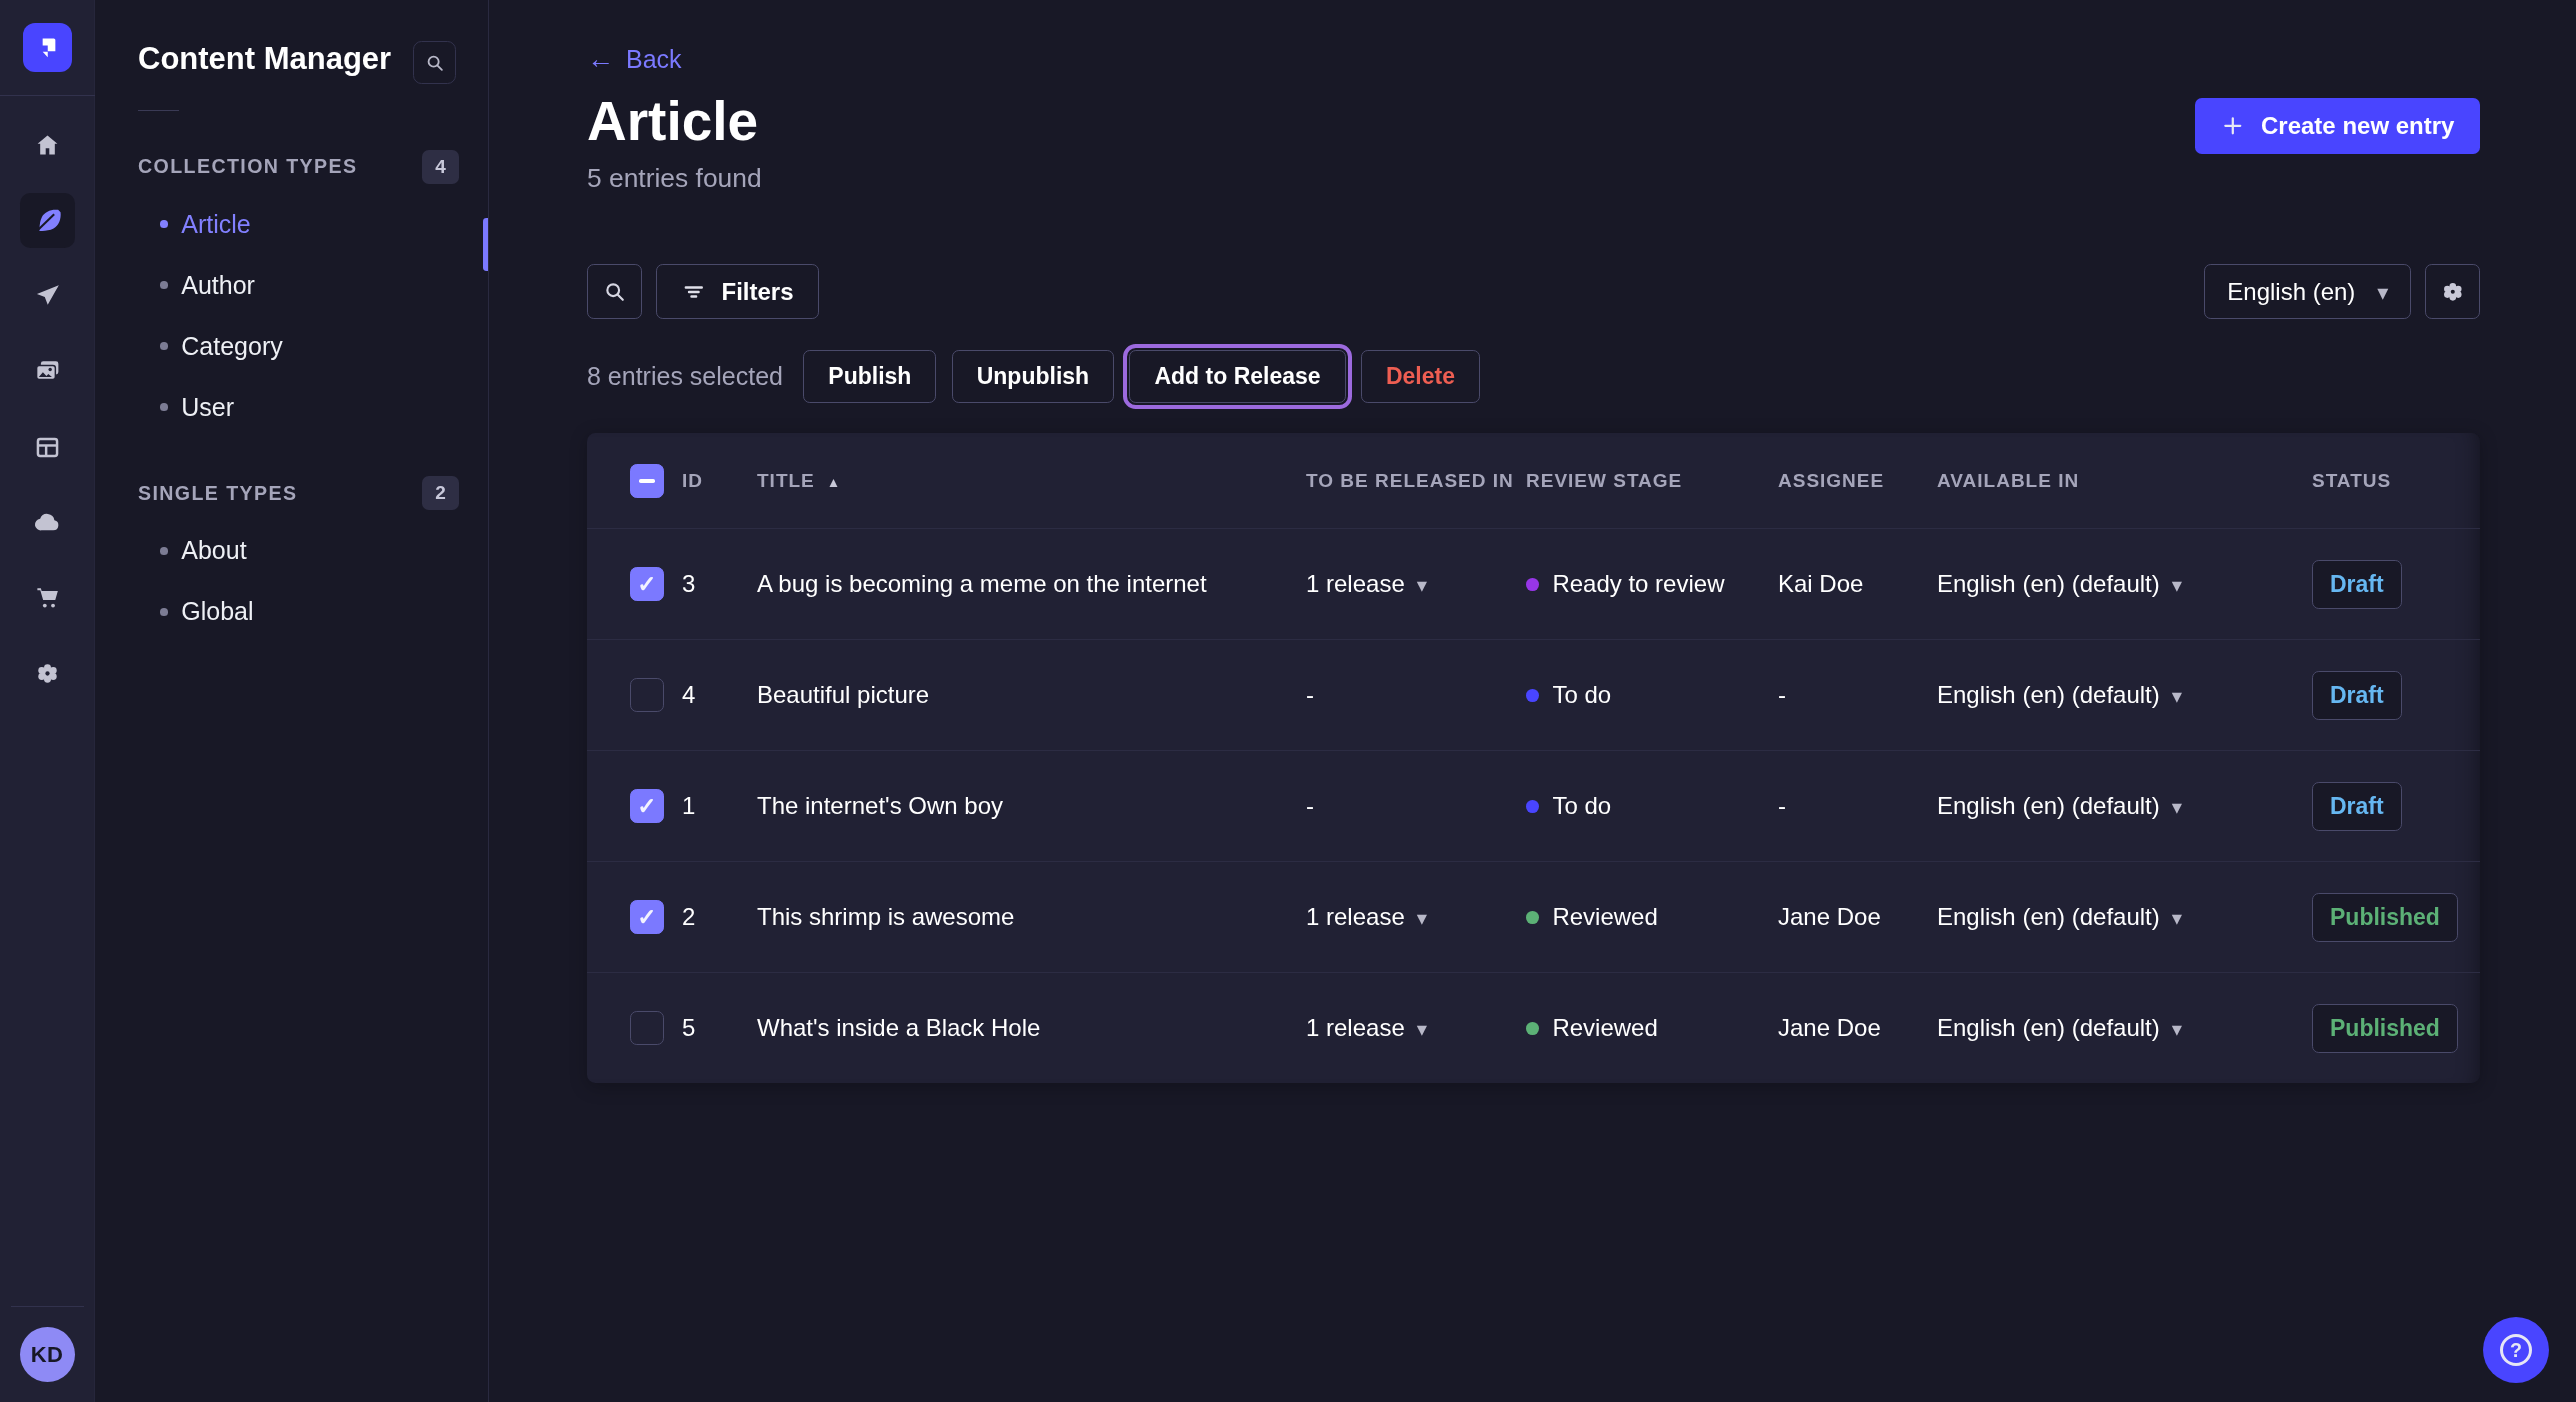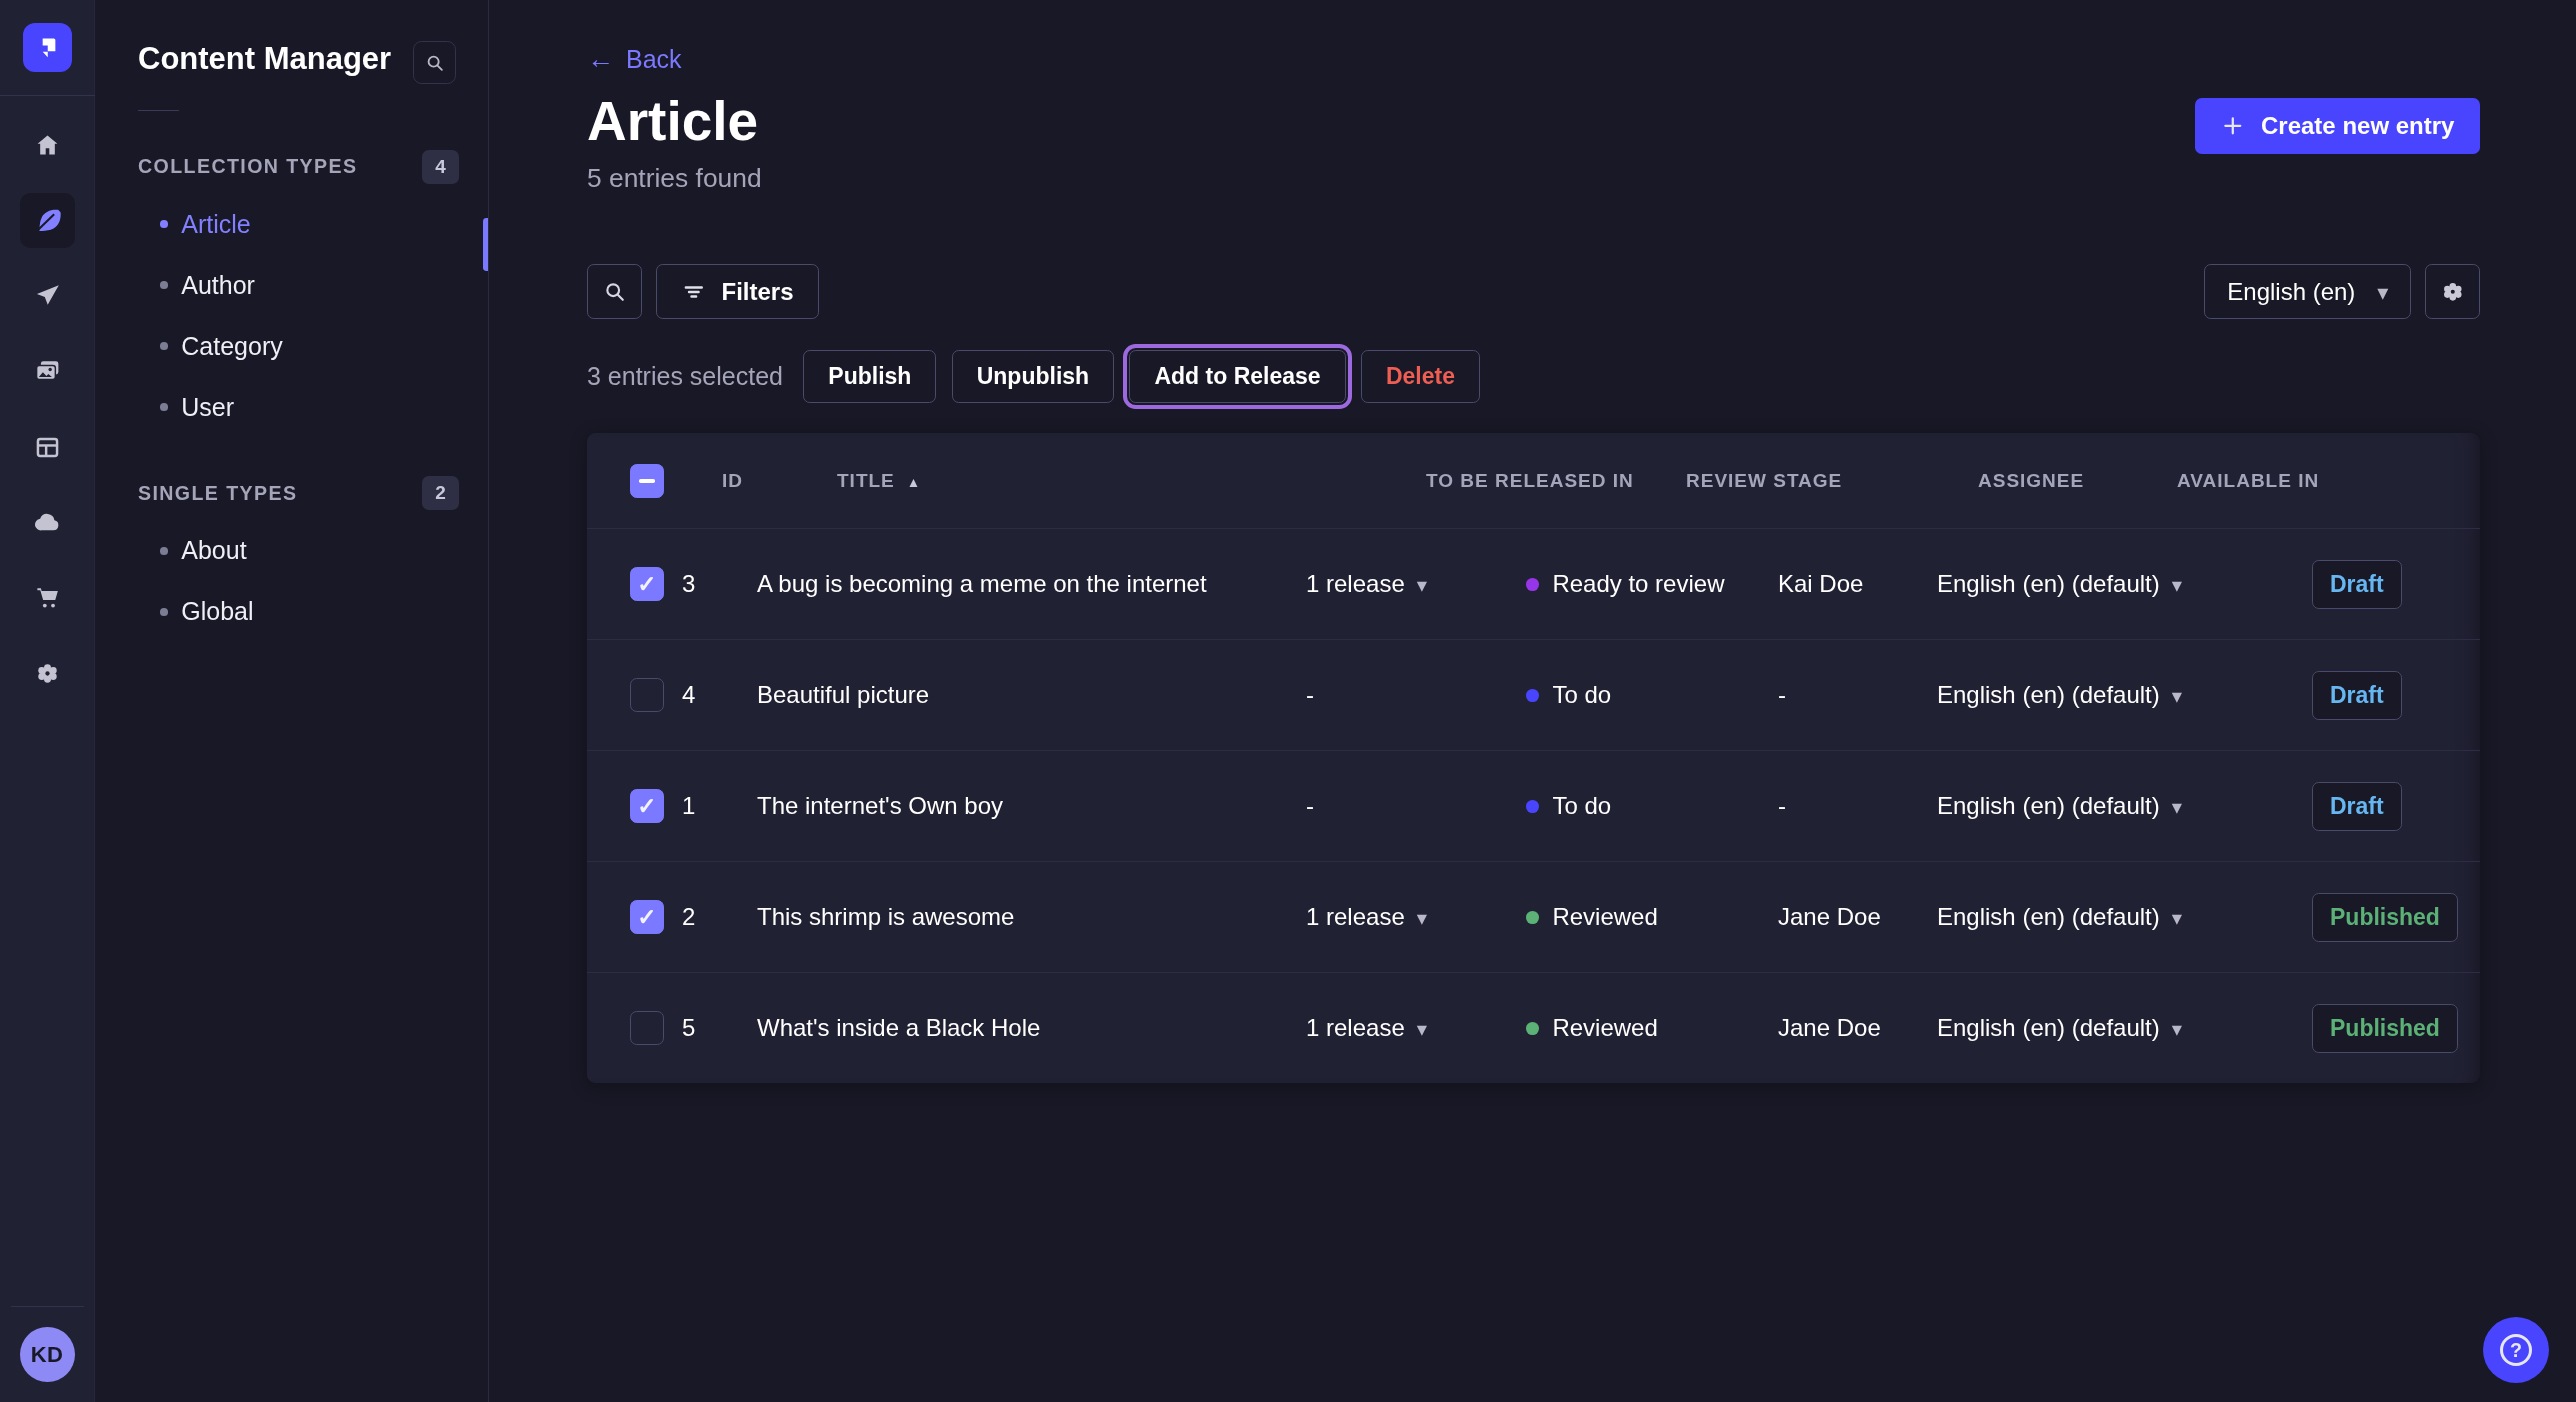--- a/index.html
+++ b/index.html
@@ -81,21 +81,21 @@
   .selection-text { font-size:25px; color:#a5a5ba; margin-right:5.1px; }
   .sel-btn { height:53px; border-radius:6.8px; border:0.9px solid #4a4a6a; background:transparent;
     color:#ffffff; font-size:23px; font-weight:700; padding:0 24px; }
   .sel-btn.ring { outline:4.3px solid #9c6ade; outline-offset:2.6px; }
   .sel-btn.danger { color:#ee5e52; }
 
   
   .table-card { margin-top:29px; background:#212134; border-radius:8.5px; overflow:hidden;
     box-shadow:0 3.4px 17px rgba(0,0,0,.25), inset -20.4px 0 22px -20.4px rgba(0,0,0,.45); }
   .tgrid { display:grid; grid-template-columns:95px 75px 549px 220px 252px 159px 375px 169px; align-items:center; }
-  .thead { height:95px;gap:40px; }
+  .thead { height:95px; }
   .thead .hcell { font-size:19px; font-weight:600; letter-spacing:1px; color:#a5a5ba; }
   .sort-asc { display:inline-block; margin-left:12px; }
   .sort-asc::after { content:"\25B2"; font-size:13.6px; color:#c8c8d8; }
   .trow { height:111px; border-top:0.9px solid #2c2c43; font-size:24px; color:#ffffff; cursor:pointer; }
   .cell { display:flex; align-items:center; }
   .c-check { padding-left:43px; }
   .checkbox { width:34px; height:34px; border-radius:6.8px; border:1.7px solid #4a4a6a; background:transparent;
     display:flex; align-items:center; justify-content:center; }
   .checkbox.checked, .checkbox.indeterminate { background:#7b79ff; border-color:#7b79ff; }
   .checkbox.checked::after { content:"\2713"; color:#f2f2ff; font-size:23px; font-weight:600; }
@@ -319,21 +319,21 @@
               <circle cx="17.1" cy="14.6" r="3.1"></circle>
               <circle cx="12" cy="12" r="4.6"></circle>
               <circle cx="12" cy="12" r="1.9" fill="#181826"></circle>
             </svg>
         </span>
       </button>
     </div>
   </div>
 
   <div class="selection-bar">
-    <span class="selection-text">3 entries selected</span>
+    <span class="selection-text">8 entries selected</span>
     <button class="sel-btn">Publish</button>
     <button class="sel-btn">Unpublish</button>
     <button class="sel-btn ring">Add to Release</button>
     <button class="sel-btn danger">Delete</button>
   </div>
 
   <div class="table-card">
     <div class="tgrid thead">
       <div class="cell c-check">
         <span class="checkbox indeterminate"></span>

